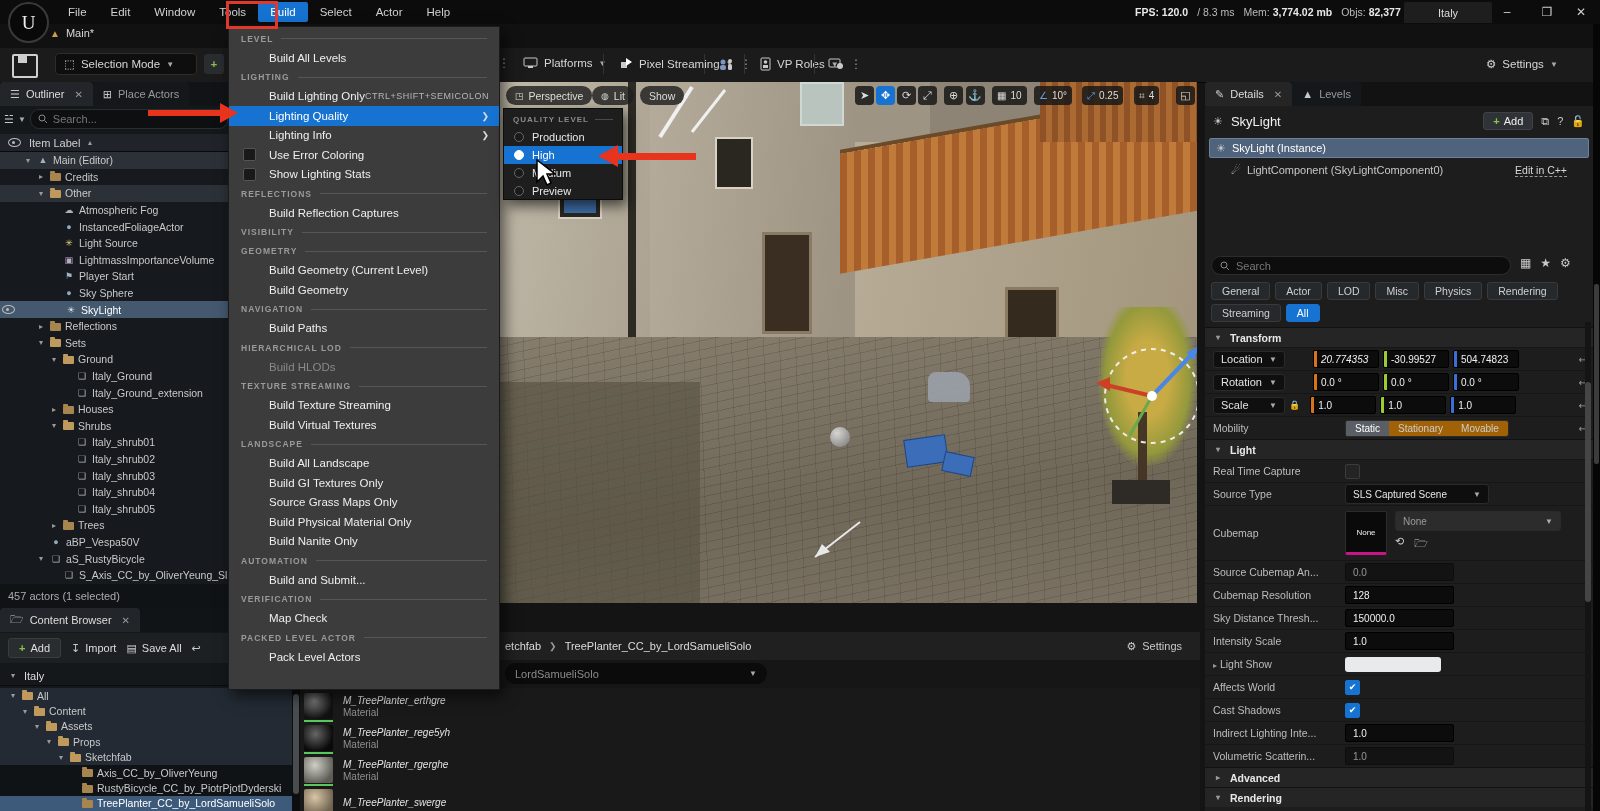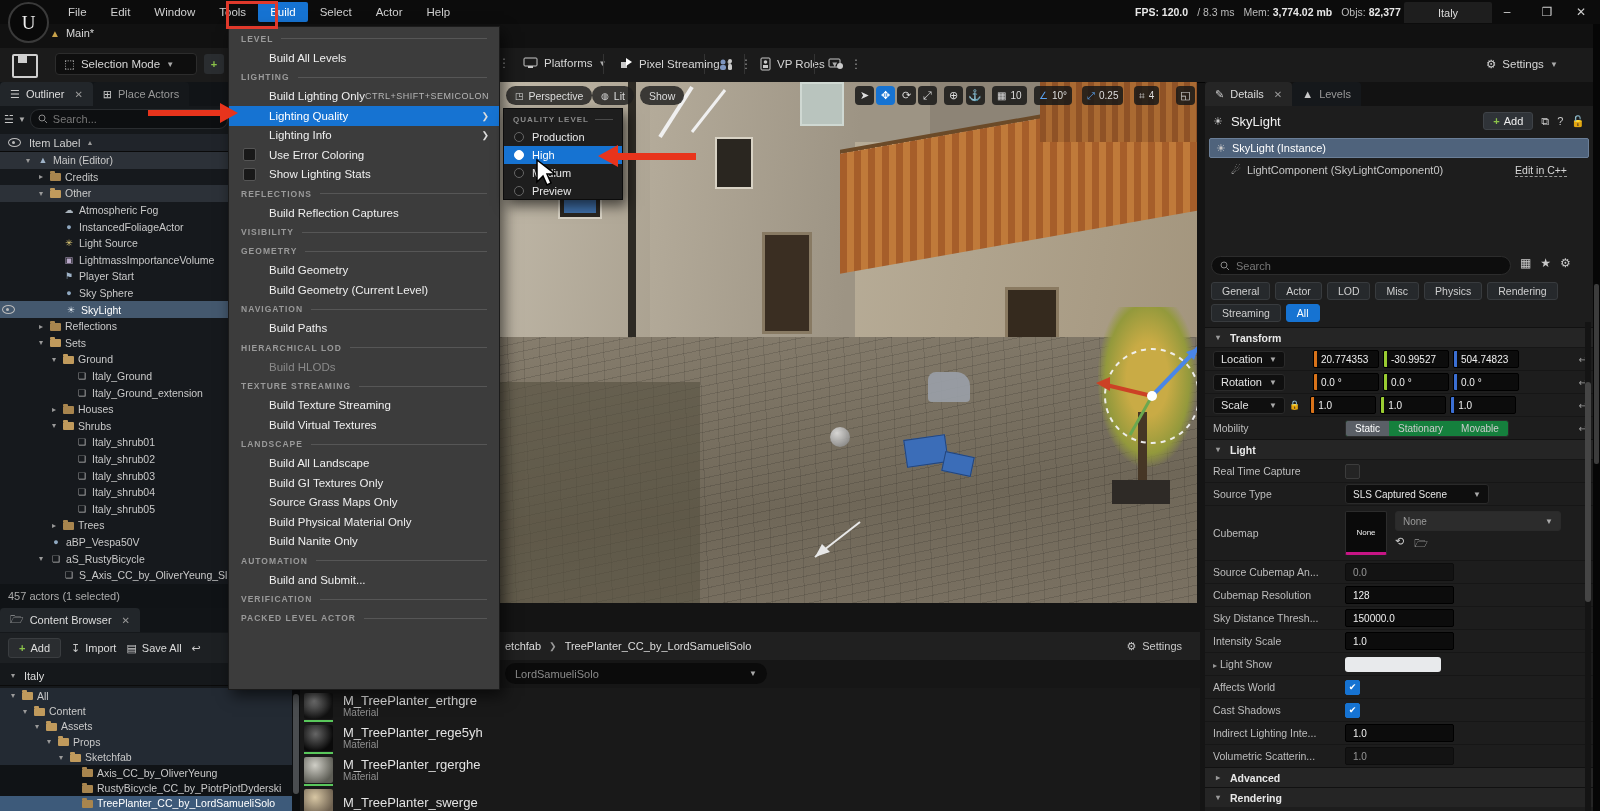--- a/index.html
+++ b/index.html
@@ -78,21 +78,21 @@
   #pathrow{position:absolute;left:0;top:28px;width:900px;height:28px;background:#161616;display:flex;align-items:center;}
   #pathpill{position:absolute;left:205px;top:3px;width:262px;height:21px;background:#0b0b0b;border-radius:11px;display:flex;align-items:center;justify-content:space-between;padding:0 10px;box-sizing:border-box;color:#8a8a8a;}
   #asset-list{position:absolute;left:4px;top:58px;width:890px;height:121px;overflow:hidden;}
   .asset-row{height:32px;display:flex;align-items:center;gap:10px;}
   .athumb{width:29px;height:26px;border-radius:2px;position:relative;flex:none;}
   .athumb::after{content:"";position:absolute;left:0;bottom:-3px;width:100%;height:2px;background:#59c75b;}
   .t-dark{background:radial-gradient(circle at 35% 30%,#777,#111 70%);}
   .t-dark2{background:radial-gradient(circle at 40% 35%,#666,#0a0a0a 72%);}
   .t-gray{background:radial-gradient(circle at 38% 32%,#cfcec6,#5d5d55 75%);}
   .t-tan{background:radial-gradient(circle at 38% 32%,#d8c7a4,#6e6150 75%);}
-  .aname{color:#e2e2e2;font-size:13px;line-height:13px;}
+  .aname{color:#e2e2e2;font-size:10px;line-height:13px;font-style:italic;}
   .atype{color:#8f8f8f;font-size:10px;}
 
   
   #viewport{left:500px;top:82px;width:697px;height:521px;background:#8d8476;overflow:hidden;z-index:2;}
   .vp-pill{position:absolute;height:19px;background:rgba(32,32,32,.82);border-radius:10px;display:flex;align-items:center;gap:5px;padding:0 9px;color:#ddd;font-size:10.5px;z-index:9;}
   .snap{position:absolute;top:4px;height:19px;background:rgba(24,24,24,.85);border-radius:4px;display:flex;align-items:center;gap:4px;padding:0 5px;color:#ddd;font-size:10px;z-index:9;}
   .snap .b{color:#5aa2f0;}
   .tool-ic{position:absolute;top:4px;width:19px;height:19px;border-radius:4px;display:flex;align-items:center;justify-content:center;background:rgba(24,24,24,.85);color:#ddd;font-size:11px;z-index:9;}
   .tool-ic.on{background:#1673d2;color:#fff;}
 
@@ -756,21 +756,21 @@
         <div class="sec-hdr">
           <span class="tri">▾</span>
           <span>Transform</span>
         </div>
         <div class="drow">
           <div class="axis-pill">
             <span>Location</span>
             <span class="chev">▼</span>
           </div>
           <div style="display: flex; gap: 4px; margin-left: 28px;">
-            <div class="numbox" style="width: 64px;">
+            <div class="numbox" style="width: 64px; font-style: italic;">
               <span class="cbar" style="background: rgb(217, 115, 26);"></span>
               <span>20.774353</span>
             </div>
             <div class="numbox" style="width: 64px;">
               <span class="cbar" style="background: rgb(154, 205, 50);"></span>
               <span>-30.99527</span>
             </div>
             <div class="numbox" style="width: 64px;">
               <span class="cbar" style="background: rgb(59, 111, 212);"></span>
               <span>504.74823</span>
@@ -816,21 +816,21 @@
             </div>
             <div class="numbox" style="width: 64px;">
               <span class="cbar" style="background: rgb(59, 111, 212);"></span>
               <span>1.0</span>
             </div>
           </div>
           <span class="reset">↩</span>
         </div>
         <div class="drow">
           <div class="dlabel">Mobility</div>
-          <div style="display: flex; background: #15803d; border: 1px solid rgb(42, 42, 42); border-radius: 3px; overflow: hidden; text-align: center;">
+          <div style="display: flex; background: #a16207; border: 1px solid rgb(42, 42, 42); border-radius: 3px; overflow: hidden; text-align: center;">
             <div style="padding: 2px 9px; font-size: 10px; background: rgb(90, 95, 102); color: rgb(255, 255, 255);">Static</div>
             <div style="padding: 2px 9px; font-size: 10px; color: rgb(204, 204, 204);">Stationary</div>
             <div style="padding: 2px 9px; font-size: 10px; color: rgb(204, 204, 204);">Movable</div>
           </div>
           <span class="reset">↩</span>
         </div>
         <div class="sec-hdr">
           <span class="tri">▾</span>
           <span>Light</span>
         </div>
@@ -974,25 +974,25 @@
       <div class="m-sec">
         <span>VISIBILITY</span>
         <div class="ln"></div>
       </div>
       <div class="m-sec">
         <span>GEOMETRY</span>
         <div class="ln"></div>
       </div>
       <div class="m-item">
         <div class="gut"></div>
+        <span>Build Geometry (Current Level)</span>
+      </div>
+      <div class="m-item">
+        <div class="gut"></div>
         <span>Build Geometry</span>
-      </div>
-      <div class="m-item">
-        <div class="gut"></div>
-        <span>Build Geometry (Current Level)</span>
       </div>
       <div class="m-sec">
         <span>NAVIGATION</span>
         <div class="ln"></div>
       </div>
       <div class="m-item">
         <div class="gut"></div>
         <span>Build Paths</span>
       </div>
       <div class="m-sec">
@@ -1044,23 +1044,31 @@
         <div class="ln"></div>
       </div>
       <div class="m-item">
         <div class="gut"></div>
         <span>Build and Submit...</span>
       </div>
       <div class="m-sec">
         <span>VERIFICATION</span>
         <div class="ln"></div>
       </div>
+      <div class="m-item">
+        <div class="gut"></div>
+        <span>Map Check</span>
+      </div>
       <div class="m-sec">
         <span>PACKED LEVEL ACTOR</span>
         <div class="ln"></div>
+      </div>
+      <div class="m-item">
+        <div class="gut"></div>
+        <span>Pack Level Actors</span>
       </div>
     </div>
 
   <div id="quality-submenu" class="abs">
       <div class="q-sec">
         <span>QUALITY LEVEL</span>
         <div class="ln"></div>
       </div>
       <div class="q-item">
         <span class="radio"></span>

